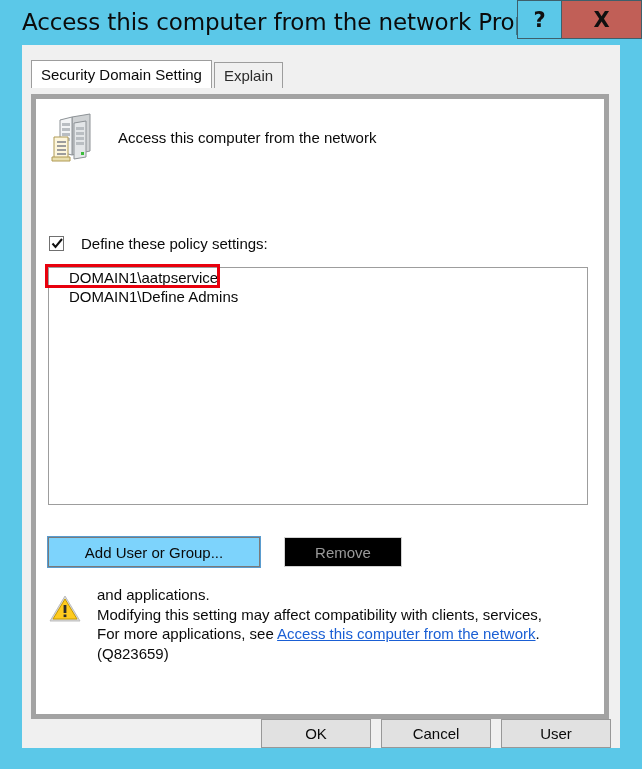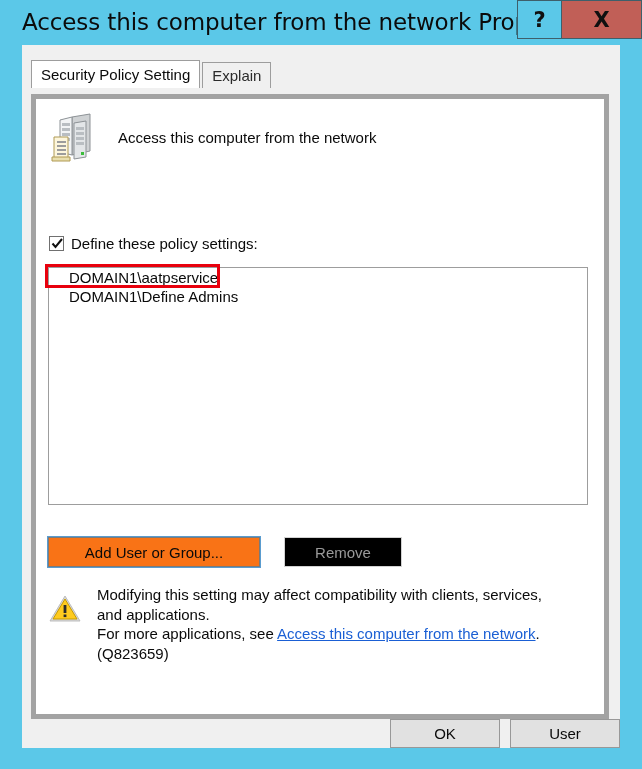--- a/index.html
+++ b/index.html
@@ -157,21 +157,21 @@
     width: 15px;
     height: 15px;
     border: 1px solid #707070;
     background: #ffffff;
     box-sizing: border-box;
     position: relative;
     flex: none;
   }
   .cbox svg { position: absolute; left: 1px; top: 0px; }
   .define-label {
-    margin-left: 7px;
+    margin-left: 17px;
     font-size: 15px;
     color: #0a0a0a;
     white-space: nowrap;
   }
 
   
   .listbox {
     position: absolute;
     left: 12px;
     top: 168px;
@@ -207,21 +207,21 @@
   .action-row {
     position: absolute;
     left: 12px;
     top: 438px;
     display: flex;
     align-items: center;
   }
   .btn {
     box-sizing: border-box;
     height: 30px;
-    background: #f97316;
+    background: #7dd3fc;
     border: 1px solid #adadad;
     font-size: 15px;
     color: #0a0a0a;
     display: flex;
     align-items: center;
     justify-content: center;
     cursor: default;
     font-family: "Liberation Sans", sans-serif;
   }
   .btn-add {
@@ -268,21 +268,21 @@
   
   .footer {
     position: absolute;
     left: 0;
     top: 674px;
     width: 598px;
     height: 29px;
     display: flex;
     justify-content: flex-end;
     align-items: center;
-    padding-right: 0;
+    padding-right: 9px;
     box-sizing: border-box;
   }
   .foot-btn {
     box-sizing: border-box;
     width: 110px;
     height: 29px;
     background: #e1e1e1;
     border: 1px solid #989898;
     font-size: 15px;
     color: #0a0a0a;
@@ -303,21 +303,21 @@
     <div class="title-text">Access this computer from the network Properties</div>
     <div class="caption-buttons">
       <div class="cap-btn cap-help">?</div>
       <div class="cap-btn cap-close">X</div>
     </div>
   </div>
 
   <div class="dialog-body">
 
     <div class="tabstrip">
-      <div class="tab active">Security Policy Setting</div>
+      <div class="tab active">Security Domain Setting</div>
       <div class="tab inactive">Explain</div>
     </div>
 
     <div class="tabpanel">
 
       <div class="policy-head">
         <div class="server-icon">
           <svg width="48" height="52" viewBox="0 0 48 52" xmlns="http://www.w3.org/2000/svg">
 
             <polygon points="24,6 42,3 42,40 24,44" fill="#cfd2d4" stroke="#8d9296" stroke-width="1"></polygon>
@@ -369,28 +369,29 @@
       <div class="warn-row">
         <span class="warn-icon">
           <svg width="34" height="31" viewBox="0 0 34 31" xmlns="http://www.w3.org/2000/svg">
             <polygon points="17,3 32,28 2,28" fill="#d8d8d8" stroke="#bdbdbd" stroke-width="1"></polygon>
             <polygon points="17,6 29,26 5,26" fill="#ffcb1f" stroke="#c79a00" stroke-width="1"></polygon>
             <rect x="15.6" y="12" width="2.8" height="8" fill="#2b2b2b"></rect>
             <rect x="15.6" y="21.5" width="2.8" height="2.6" fill="#2b2b2b"></rect>
           </svg>
         </span>
         <div class="warn-text">
+          <div>and applications.</div>
           <div>Modifying this setting may affect compatibility with clients, services,</div>
-          <div>and applications.</div>
           <div><span>For more applications, see </span><a href="#">Access this computer from the network</a><span>.</span></div>
           <div>(Q823659)</div>
         </div>
       </div>
 
     </div>
 
     <div class="footer">
       <div class="foot-btn">OK</div>
+      <div class="foot-btn">Cancel</div>
       <div class="foot-btn">User</div>
     </div>
 
   </div>
 </div>
 
 </body></html>

